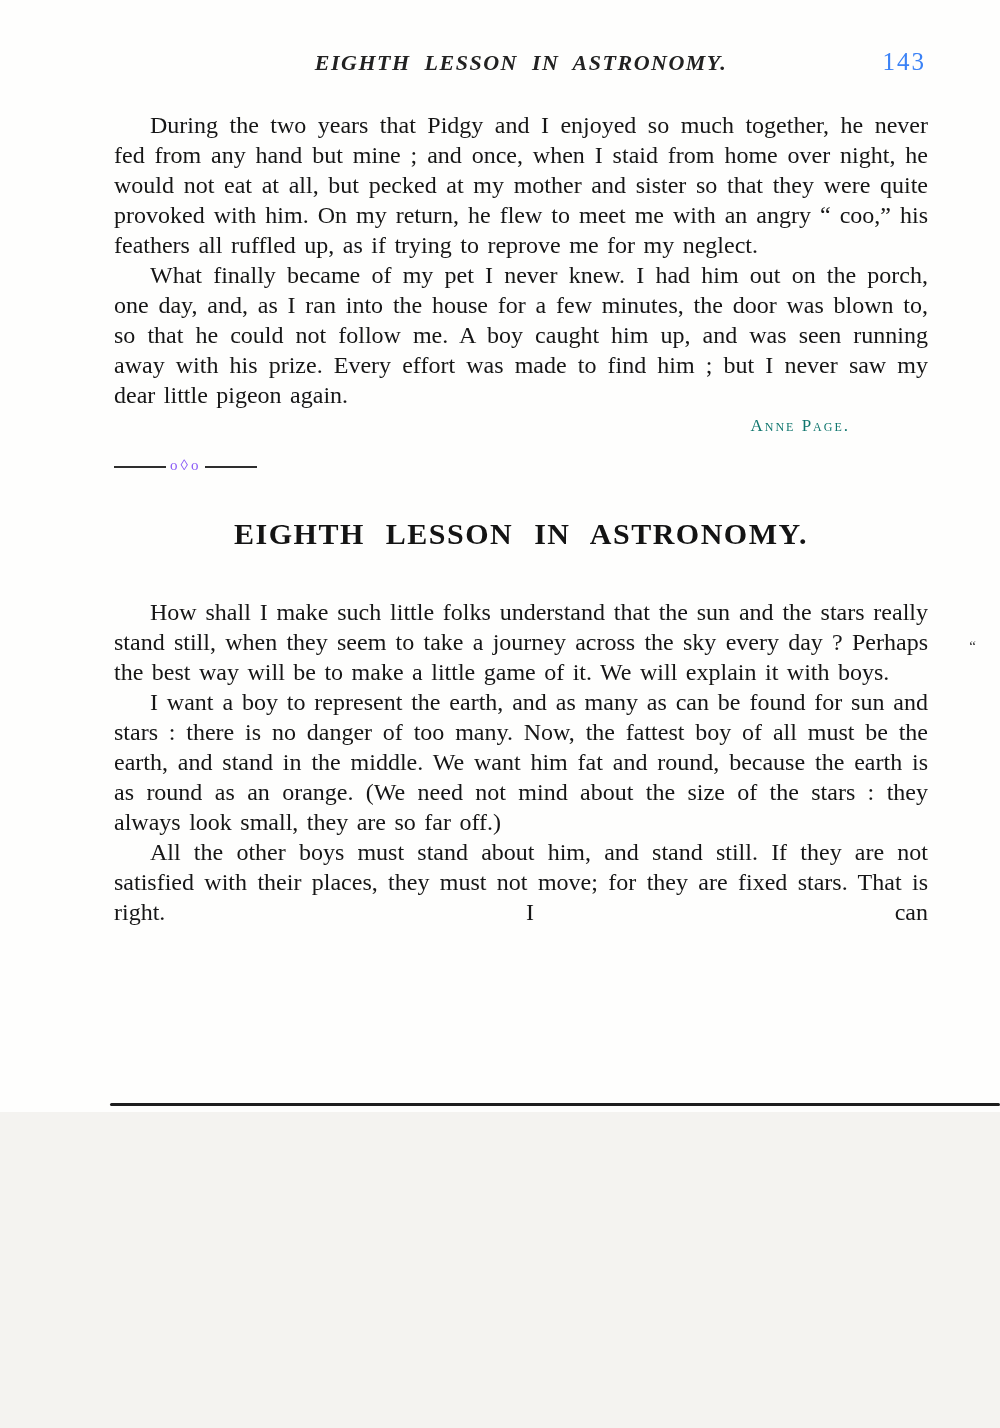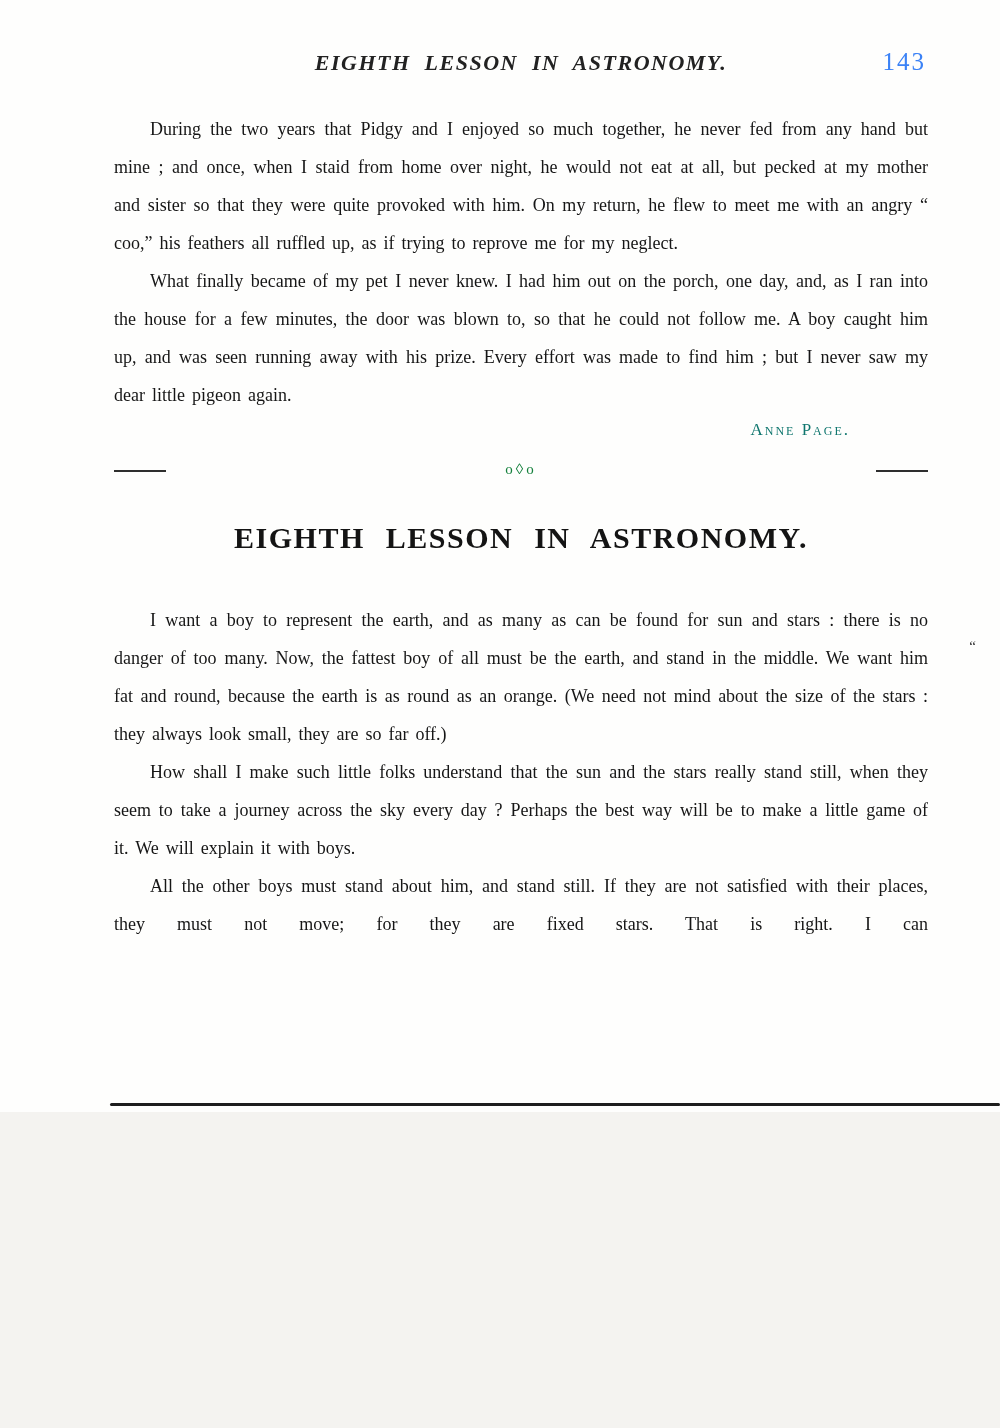--- a/index.html
+++ b/index.html
@@ -43,22 +43,22 @@
     right: 2px;
     top: -2px;
     font-size: 25px;
     font-style: normal;
     letter-spacing: 2px;
     color: #3b82f6;
   }
 
   
   .body-text p {
-    font-size: 18px;
-    line-height: 38px;
+    font-size: 24px;
+    line-height: 30px;
     text-align: justify;
     text-indent: 36px;
     word-spacing: 2.5px;
     color: #161616;
   }
   .body-text p.continues {
     text-align-last: justify;
   }
 
   
@@ -69,23 +69,23 @@
     font-variant: small-caps;
     font-size: 17px;
     letter-spacing: 2px;
     color: #0f766e;
   }
 
   
   .ornament {
     display: flex;
     align-items: center;
-    justify-content: space-between;
+    justify-content: flex-start;
     margin: 22px 0 18px 0;
-    color: #15803d;
+    color: #8b5cf6;
   }
   .ornament .rule {
     width: 52px;
     height: 0;
     border-top: 2px solid #2e2e2e;
   }
   .ornament .glyphs {
     font-size: 15px;
     letter-spacing: 3px;
     padding: 0 4px;
@@ -147,22 +147,22 @@
 
     <div class="ornament">
       <span class="rule"></span>
       <span class="glyphs">o◊o</span>
       <span class="rule"></span>
     </div>
 
     <h1 class="section-heading">EIGHTH LESSON IN ASTRONOMY.</h1>
 
     <div class="body-text lesson-text">
+      <p>How shall I make such little folks understand that the sun and the stars really stand still, when they seem to take a journey across the sky every day ? Perhaps the best way will be to make a little game of it. We will explain it with boys.</p>
       <p>I want a boy to represent the earth, and as many as can be found for sun and stars : there is no danger of too many. Now, the fattest boy of all must be the earth, and stand in the middle. We want him fat and round, because the earth is as round as an orange. (We need not mind about the size of the stars : they always look small, they are so far off.)</p>
-      <p>How shall I make such little folks understand that the sun and the stars really stand still, when they seem to take a journey across the sky every day ? Perhaps the best way will be to make a little game of it. We will explain it with boys.</p>
       <p class="continues">All the other boys must stand about him, and stand still. If they are not satisfied with their places, they must not move; for they are fixed stars. That is right. I can</p>
     </div>
 
   </div>
 
   <span class="stray-mark">“</span>
   <div class="scan-line"></div>
 </div>
 
 </body></html>

